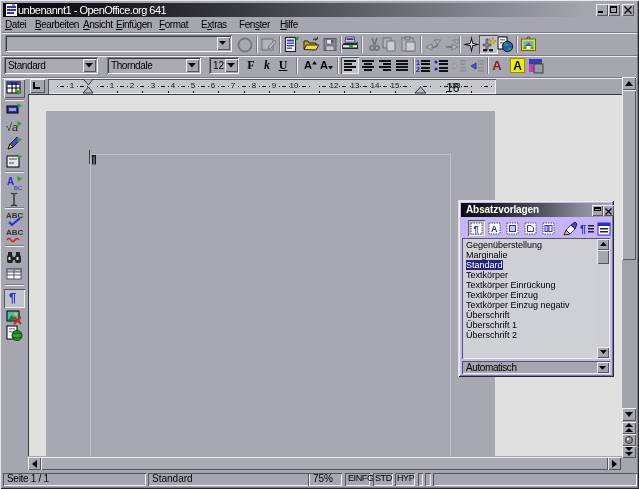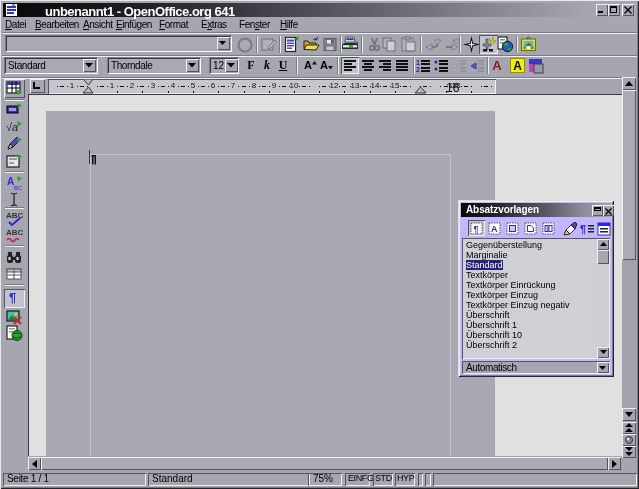--- a/index.html
+++ b/index.html
@@ -21,21 +21,21 @@
 <div id="w">
 
 <div class="abs" style="left:3px;top:3px;width:633px;height:14px;background:linear-gradient(90deg,#08080A 0%,#1B1B1F 18%,#3A3A42 38%,#62626C 58%,#8A8A96 78%,#A5A5AF 92%,#ABABB3 100%);">
   <svg class="abs" style="left:3px;top:1px" width="11" height="12" viewBox="0 0 11 12">
     <rect x="0" y="0" width="11" height="12" fill="#FFFFFF" stroke="#9a9aa0" stroke-width="0"></rect>
     <rect x="1" y="2" width="9" height="2" fill="#3333BB"></rect>
     <rect x="1" y="5" width="9" height="2" fill="#3333BB"></rect>
     <rect x="1" y="8" width="7" height="2" fill="#3333BB"></rect>
     <rect x="6" y="0" width="3" height="2" fill="#8888CC"></rect>
   </svg>
-  <div class="abs" style="left:15px;top:1px;font-size:13px;font-weight:bold;color:#fff;letter-spacing:-0.5px;margin-left:27px;">unbenannt1 - OpenOffice.org 641</div>
+  <div class="abs" style="left:15px;top:1px;font-size:11px;font-weight:normal;color:#fff;letter-spacing:-0.5px;">unbenannt1 - OpenOffice.org 641</div>
 </div>
 <div class="abs raised" style="left:596px;top:4px;width:12px;height:12px;background:#A6A6B0;">
   <div class="abs" style="left:2px;top:7px;width:5px;height:2px;background:#000;"></div>
 </div>
 <div class="abs raised" style="left:608px;top:4px;width:12px;height:12px;background:#A6A6B0;">
   <div class="abs" style="left:2px;top:2px;width:7px;height:7px;border:1px solid #000;border-top-width:2px;"></div>
 </div>
 <div class="abs raised" style="left:622px;top:4px;width:12px;height:12px;background:#A6A6B0;">
   <svg class="abs" style="left:2px;top:2px" width="8" height="8" viewBox="0 0 8 8">
         <path d="M0.5 0.5 L7.5 7.5 M7.5 0.5 L0.5 7.5" stroke="#000" stroke-width="1.4"></path>
@@ -645,21 +645,20 @@
     <div style="position:absolute;left:2px;top:2px;width:132px;font-size:9px;line-height:10px;">
       <div style="padding-left:2px;">Gegenüberstellung</div>
       <div style="padding-left:2px;">Marginalie</div>
       <div style="padding-left:2px;"><span style="background:#24247C;color:#fff;">Standard</span></div>
       <div style="padding-left:2px;">Textkörper</div>
       <div style="padding-left:2px;">Textkörper Einrückung</div>
       <div style="padding-left:2px;">Textkörper Einzug</div>
       <div style="padding-left:2px;">Textkörper Einzug negativ</div>
       <div style="padding-left:2px;">Überschrift</div>
       <div style="padding-left:2px;">Überschrift 1</div>
-      <div style="padding-left:2px;">Überschrift 10</div>
       <div style="padding-left:2px;">Überschrift 2</div>
     </div>
     <div class="abs" style="left:135px;top:1px;width:12px;height:119px;background:#CDCDD4;">
       <div class="abs raised" style="left:0px;top:0px;width:12px;height:11px;background:#A6A6B0;">
         <svg class="abs" style="left:2.5px;top:3px" width="7" height="5">
               <path d="M3.5 0 L7 4 L0 4 Z" fill="#000"></path>
             </svg>
       </div>
       <div class="abs raised" style="left:0px;top:11px;width:12px;height:14px;background:#A6A6B0;"></div>
       <div class="abs raised" style="left:0px;top:108px;width:12px;height:11px;background:#A6A6B0;">

